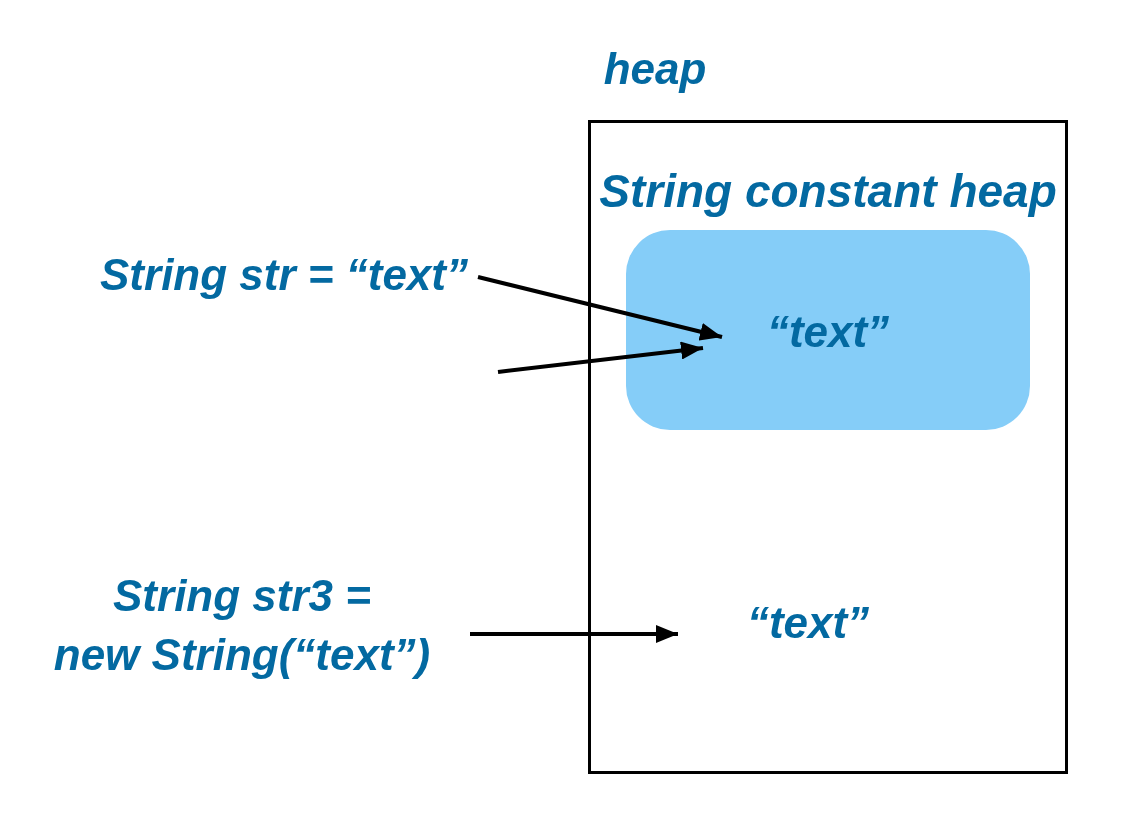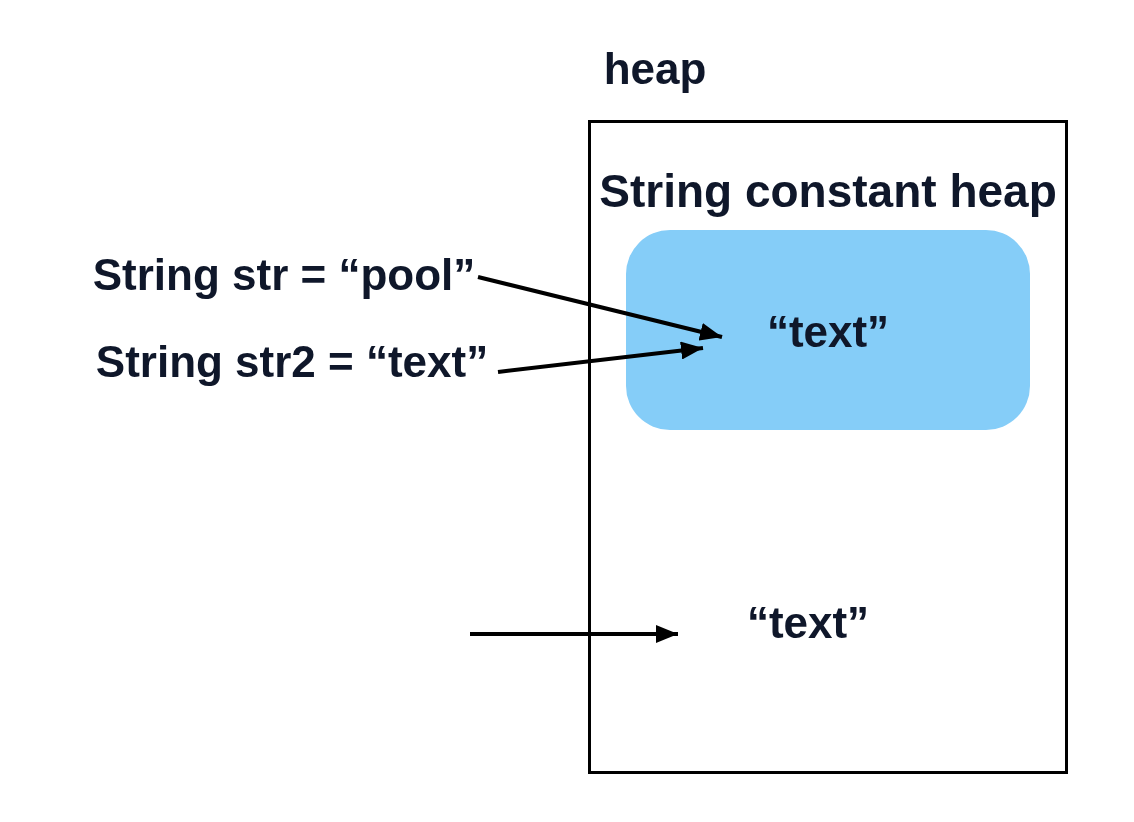--- a/index.html
+++ b/index.html
@@ -82,38 +82,41 @@
     left: 0;
     top: 0;
     width: 1134px;
     height: 822px;
     pointer-events: none;
   }
 </style>
 </head>
 <body>
 
-<div class="canvas" style="color: #0f172a;">
+<div class="canvas" style="color: #0369a1; font-style: italic;">
 
   <div class="abs-center heap-label">heap</div>
 
   <div class="heap-box"></div>
 
   <div class="abs-center pool-title">String constant heap</div>
 
   <div class="pool-box" style="background: rgb(133, 205, 248);"></div>
 
   <div class="abs-center pool-value">“text”</div>
 
   <div class="abs-center heap-value">“text”</div>
 
-  <div class="abs-center stmt stmt-str">String str = “pool”</div>
+  <div class="abs-center stmt stmt-str">String str = “text”</div>
 
-  <div class="abs-center stmt stmt-str2">String str2 = “text”</div>
 
+  <div class="abs-center stmt stmt-str3">
+    <div>String str3 =</div>
+    <div>new String(“text”)</div>
+  </div>
 
   <svg class="arrows" viewBox="0 0 1134 822" xmlns="http://www.w3.org/2000/svg">
     <defs>
       <marker id="arrowhead" viewBox="0 0 22 18" markerWidth="22" markerHeight="18" refX="22" refY="9" orient="auto" markerUnits="userSpaceOnUse">
         <path d="M0,0 L22,9 L0,18 Z" fill="#000000"></path>
       </marker>
     </defs>
     <g id="arrow-group" stroke-width="4" fill="#000000" stroke="#000000">
         <line x1="478" y1="277" x2="722" y2="337" marker-end="url(#arrowhead)"></line>
         <line x1="498" y1="372" x2="703" y2="348" marker-end="url(#arrowhead)"></line>

